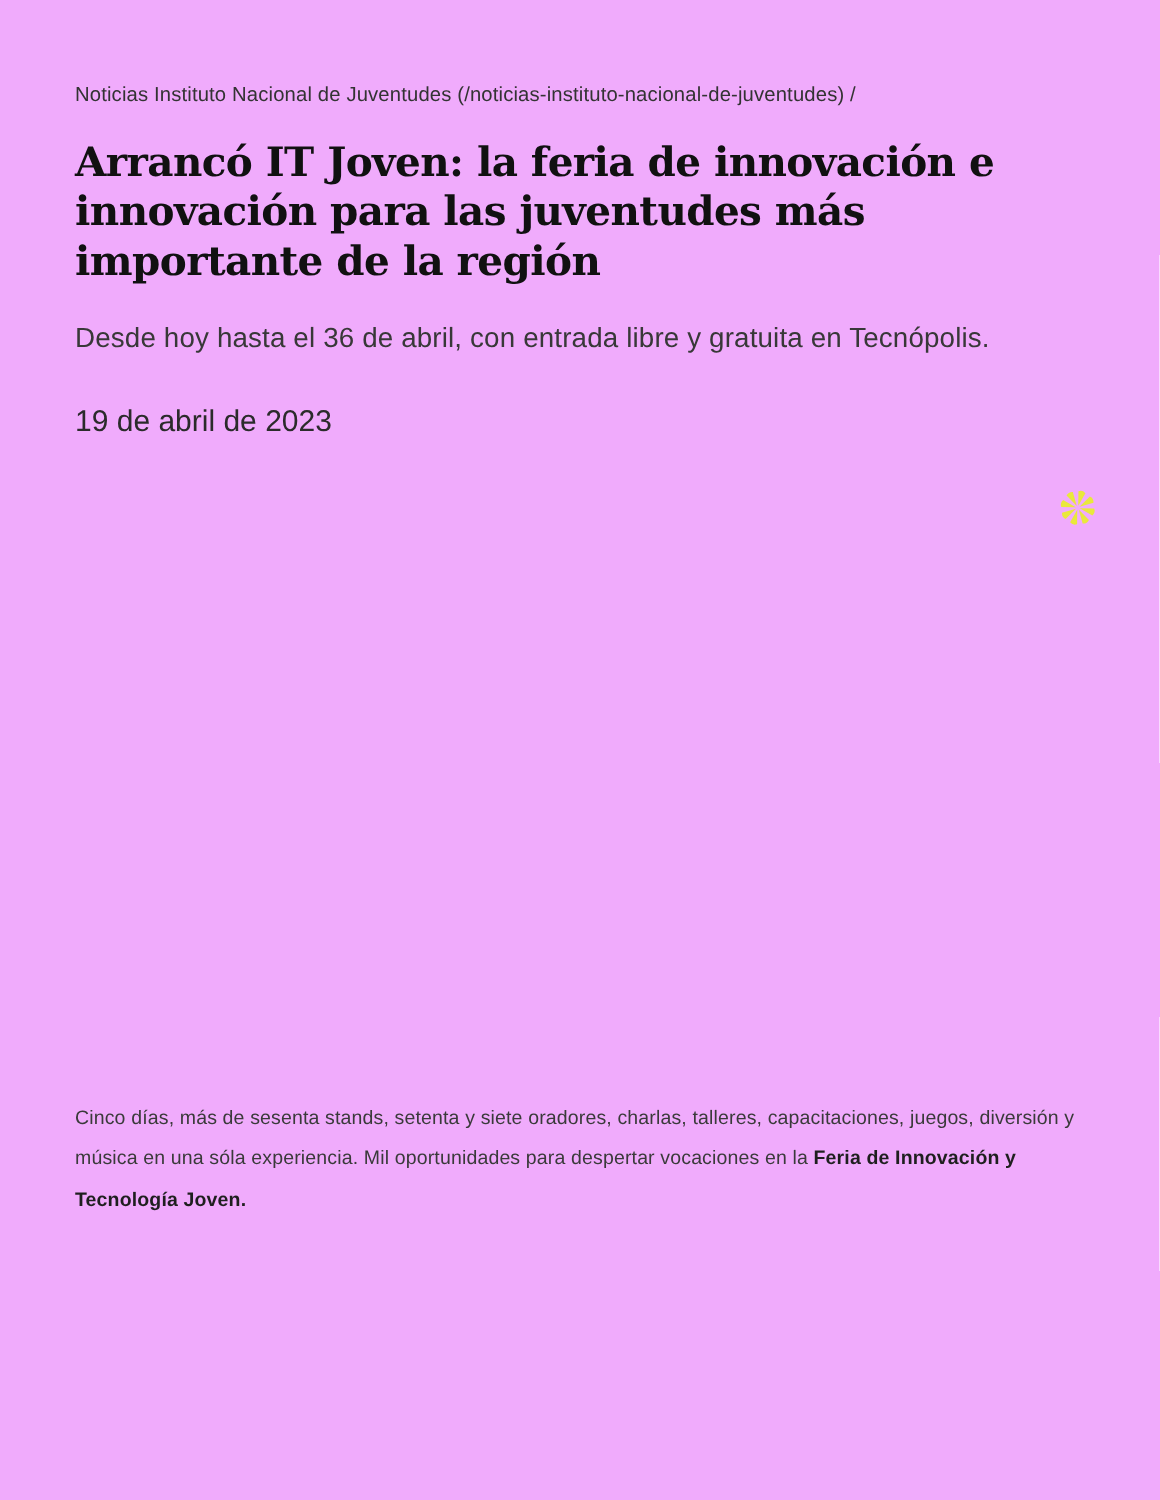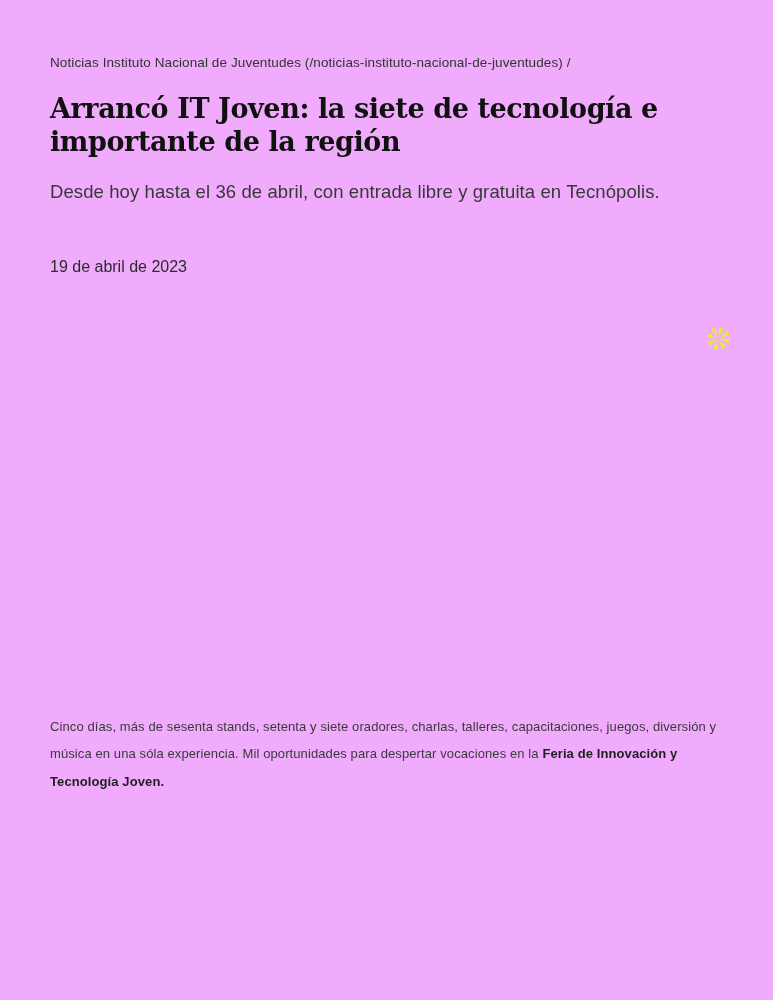--- a/index.html
+++ b/index.html
@@ -39,22 +39,22 @@
   }
   .title .title-line { display: block; white-space: nowrap; }
   .subtitle {
     margin-top: 20px;
     font-size: 18.5px;
     line-height: 27px;
     color: #383838;
     letter-spacing: 0.1px;
   }
   .date {
-    margin-top: 53px;
-    font-size: 16px;
+    margin-top: 34px;
+    font-size: 20px;
     line-height: 18px;
     color: #2b2b2b;
   }
   .figure {
     position: relative;
     height: 408px;
   }
   .spinner {
     position: absolute;
     left: 704px;
@@ -78,21 +78,22 @@
 <body>
 
 <div class="page">
   <div class="content">
 
     <nav class="breadcrumb">
       <a>Noticias Instituto Nacional de Juventudes (/noticias-instituto-nacional-de-juventudes)</a><span> </span><span class="sep">/</span>
     </nav>
 
     <h1 class="title">
-      <span class="title-line">Arrancó IT Joven: la siete de tecnología e</span>
+      <span class="title-line">Arrancó IT Joven: la feria de innovación e</span>
+      <span class="title-line">innovación para las juventudes más</span>
       <span class="title-line">importante de la región</span>
     </h1>
 
     <p class="subtitle">Desde hoy hasta el 36 de abril, con entrada libre y gratuita en Tecnópolis.</p>
 
     <p class="date">19 de abril de 2023</p>
 
     <div class="figure"></div>
 
     <p class="paragraph"><span>Cinco días, más de sesenta stands, setenta y siete oradores, charlas, talleres, capacitaciones, juegos, diversión y música en una sóla experiencia. Mil oportunidades para despertar vocaciones en la </span><span class="bold">Feria de Innovación y Tecnología Joven.</span></p>

